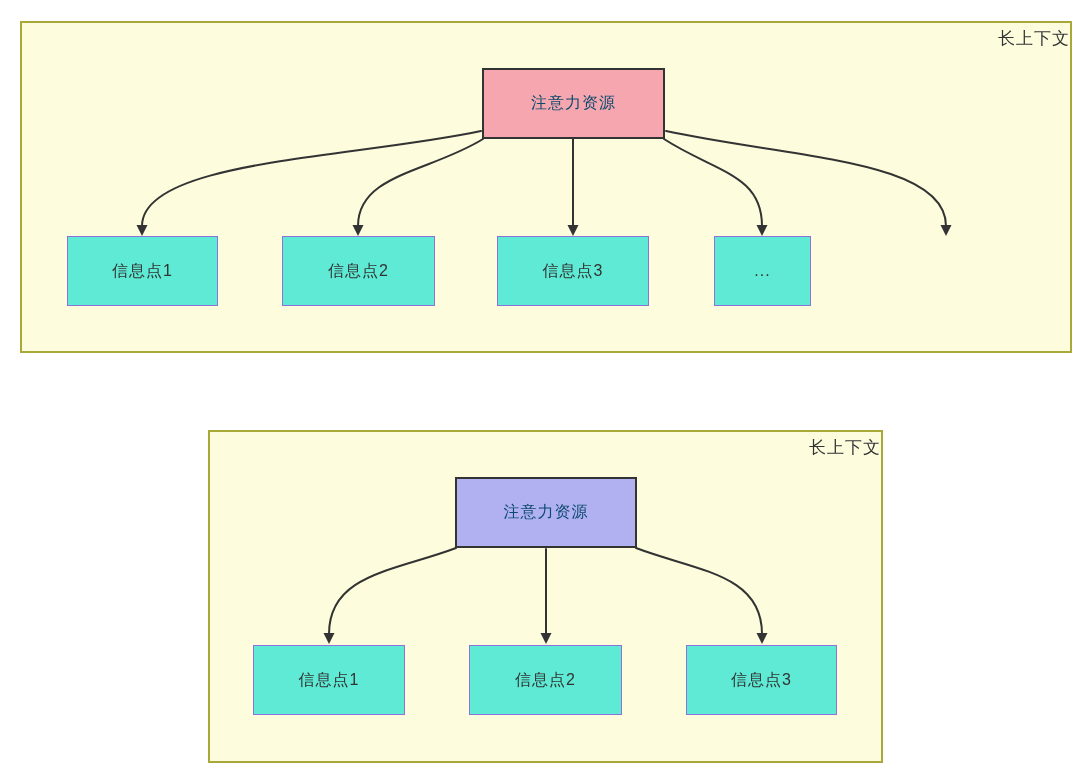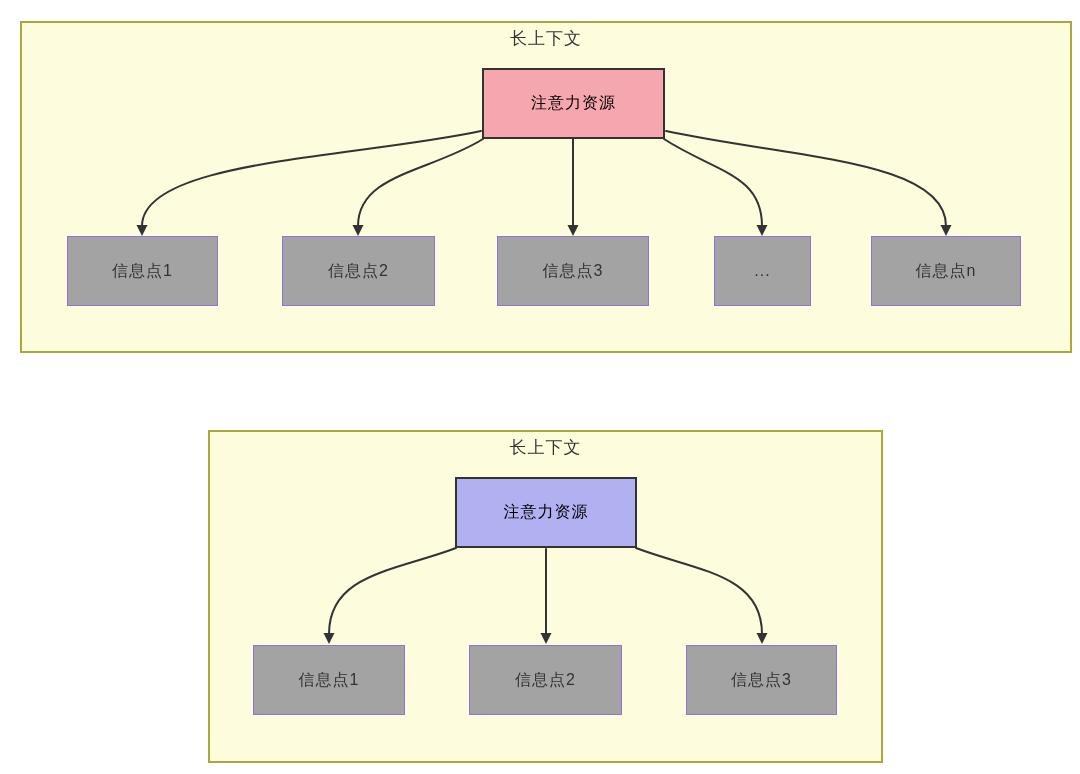--- a/index.html
+++ b/index.html
@@ -7,33 +7,33 @@
     position:relative;width:1080px;height:774px;background:#ffffff;overflow:hidden;
     font-family:"Liberation Sans","DejaVu Sans",sans-serif;color:#333333;
   }
   .panel{
     position:absolute;box-sizing:border-box;
     background:#fdfdde;border:2px solid #a9a93a;
   }
   #panel-long{left:20px;top:21px;width:1052px;height:332px;}
   #panel-short{left:208px;top:430px;width:675px;height:333px;}
   .panel-title{
-    position:absolute;left:0;right:0;top:6px;text-align:center;
+    position:absolute;left:0;right:0;top:6px;text-align:right;
     font-size:17px;line-height:20px;color:#333333;letter-spacing:1px;
   }
   .attn-box{
     position:absolute;box-sizing:border-box;border:2px solid #333333;
     display:flex;align-items:center;justify-content:center;
-    font-size:16px;letter-spacing:1px;color:#000000;
+    font-size:16px;letter-spacing:1px;color:#0c4a6e;
   }
   #attn-long{left:482px;top:68px;width:183px;height:71px;background:#f5a6ae;}
   #attn-short{left:455px;top:477px;width:182px;height:71px;background:#b1b0f0;}
   .info-box{
     position:absolute;box-sizing:border-box;
-    background:#a3a3a3;border:1.5px solid #8e72d8;
+    background:#5eead4;border:1.5px solid #8e72d8;
     display:flex;align-items:center;justify-content:center;
     font-size:16px;letter-spacing:1px;color:#333333;
   }
   .row-long{top:236px;height:70px;}
   .row-short{top:645px;height:70px;}
   #li1{left:67px;width:151px;}
   #li2{left:282px;width:153px;}
   #li3{left:497px;width:152px;}
   #li4{left:714px;width:97px;}
   #li5{left:871px;width:150px;}
@@ -76,20 +76,19 @@
     <path class="head" d="M 540.5 633 L 551.5 633 L 546 644 Z"></path>
     <path class="line" d="M 636 548 C 697 571, 762 574, 762 634"></path>
     <path class="head" d="M 756.5 633 L 767.5 633 L 762 644 Z"></path>
   </svg>
 
   <div class="attn-box" id="attn-long">注意力资源</div>
   <div class="info-box row-long" id="li1">信息点1</div>
   <div class="info-box row-long" id="li2">信息点2</div>
   <div class="info-box row-long" id="li3">信息点3</div>
   <div class="info-box row-long" id="li4">...</div>
-  <div class="info-box row-long" id="li5">信息点n</div>
 
   <div class="attn-box" id="attn-short">注意力资源</div>
   <div class="info-box row-short" id="si1">信息点1</div>
   <div class="info-box row-short" id="si2">信息点2</div>
   <div class="info-box row-short" id="si3">信息点3</div>
 
 </div>
 
 </body></html>

